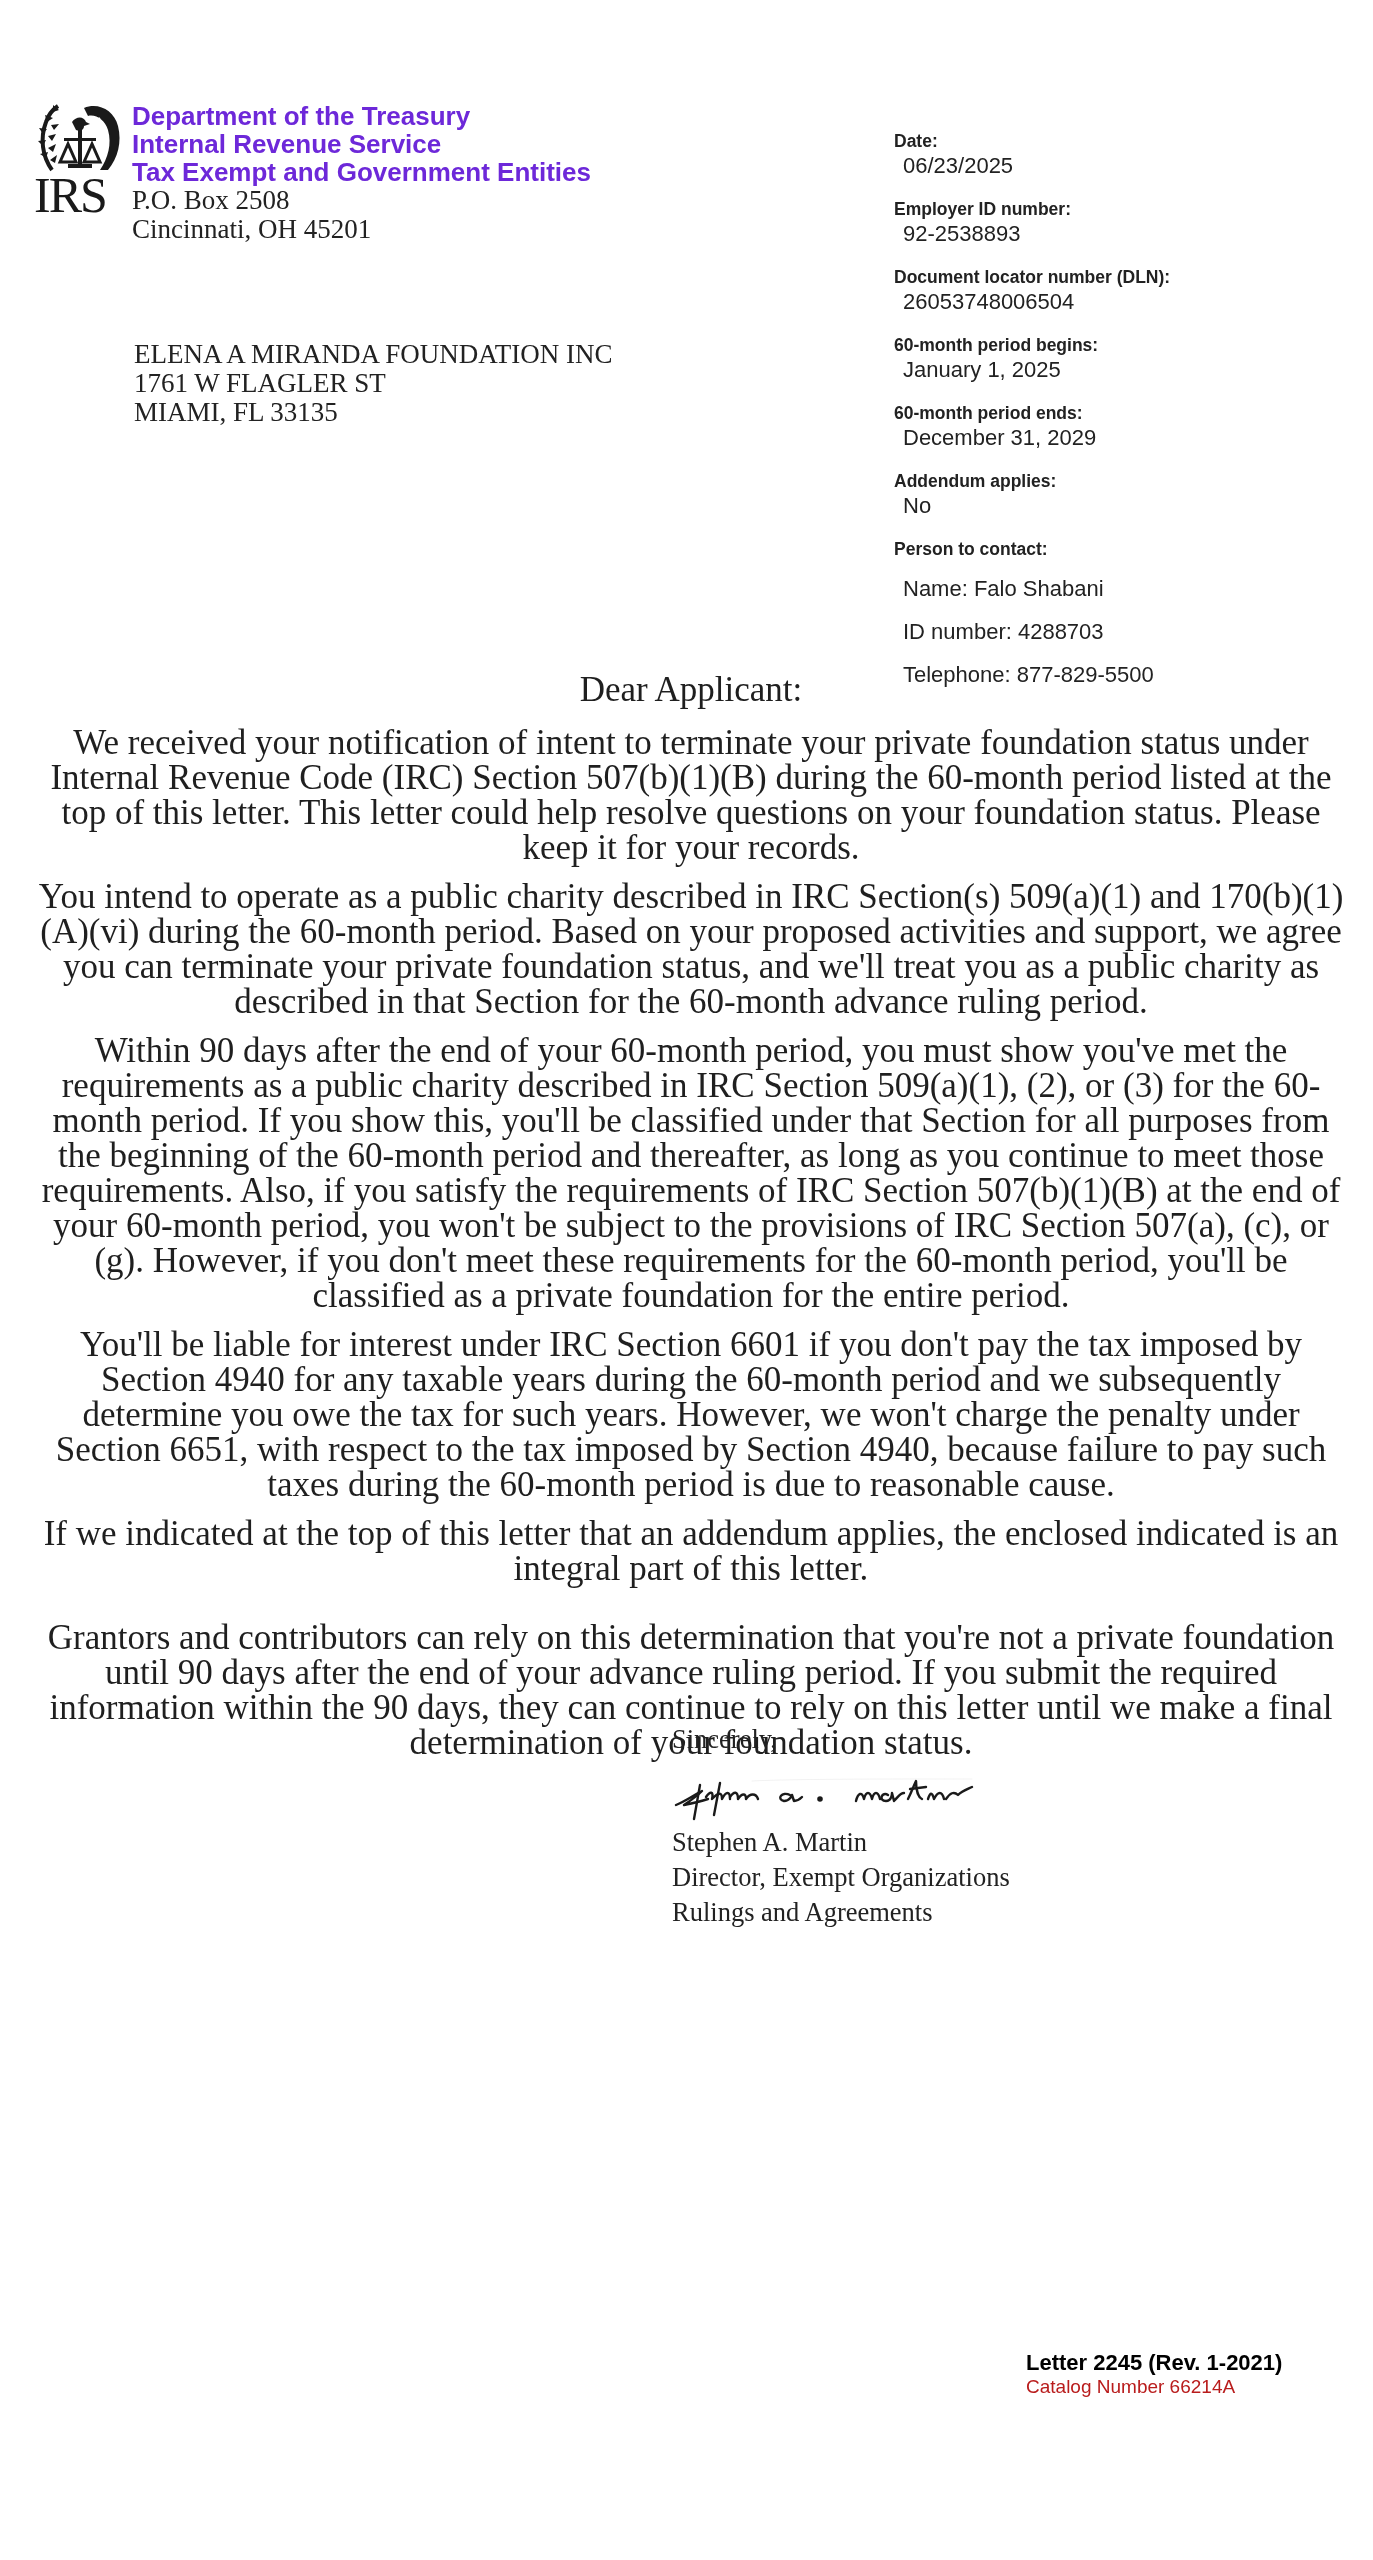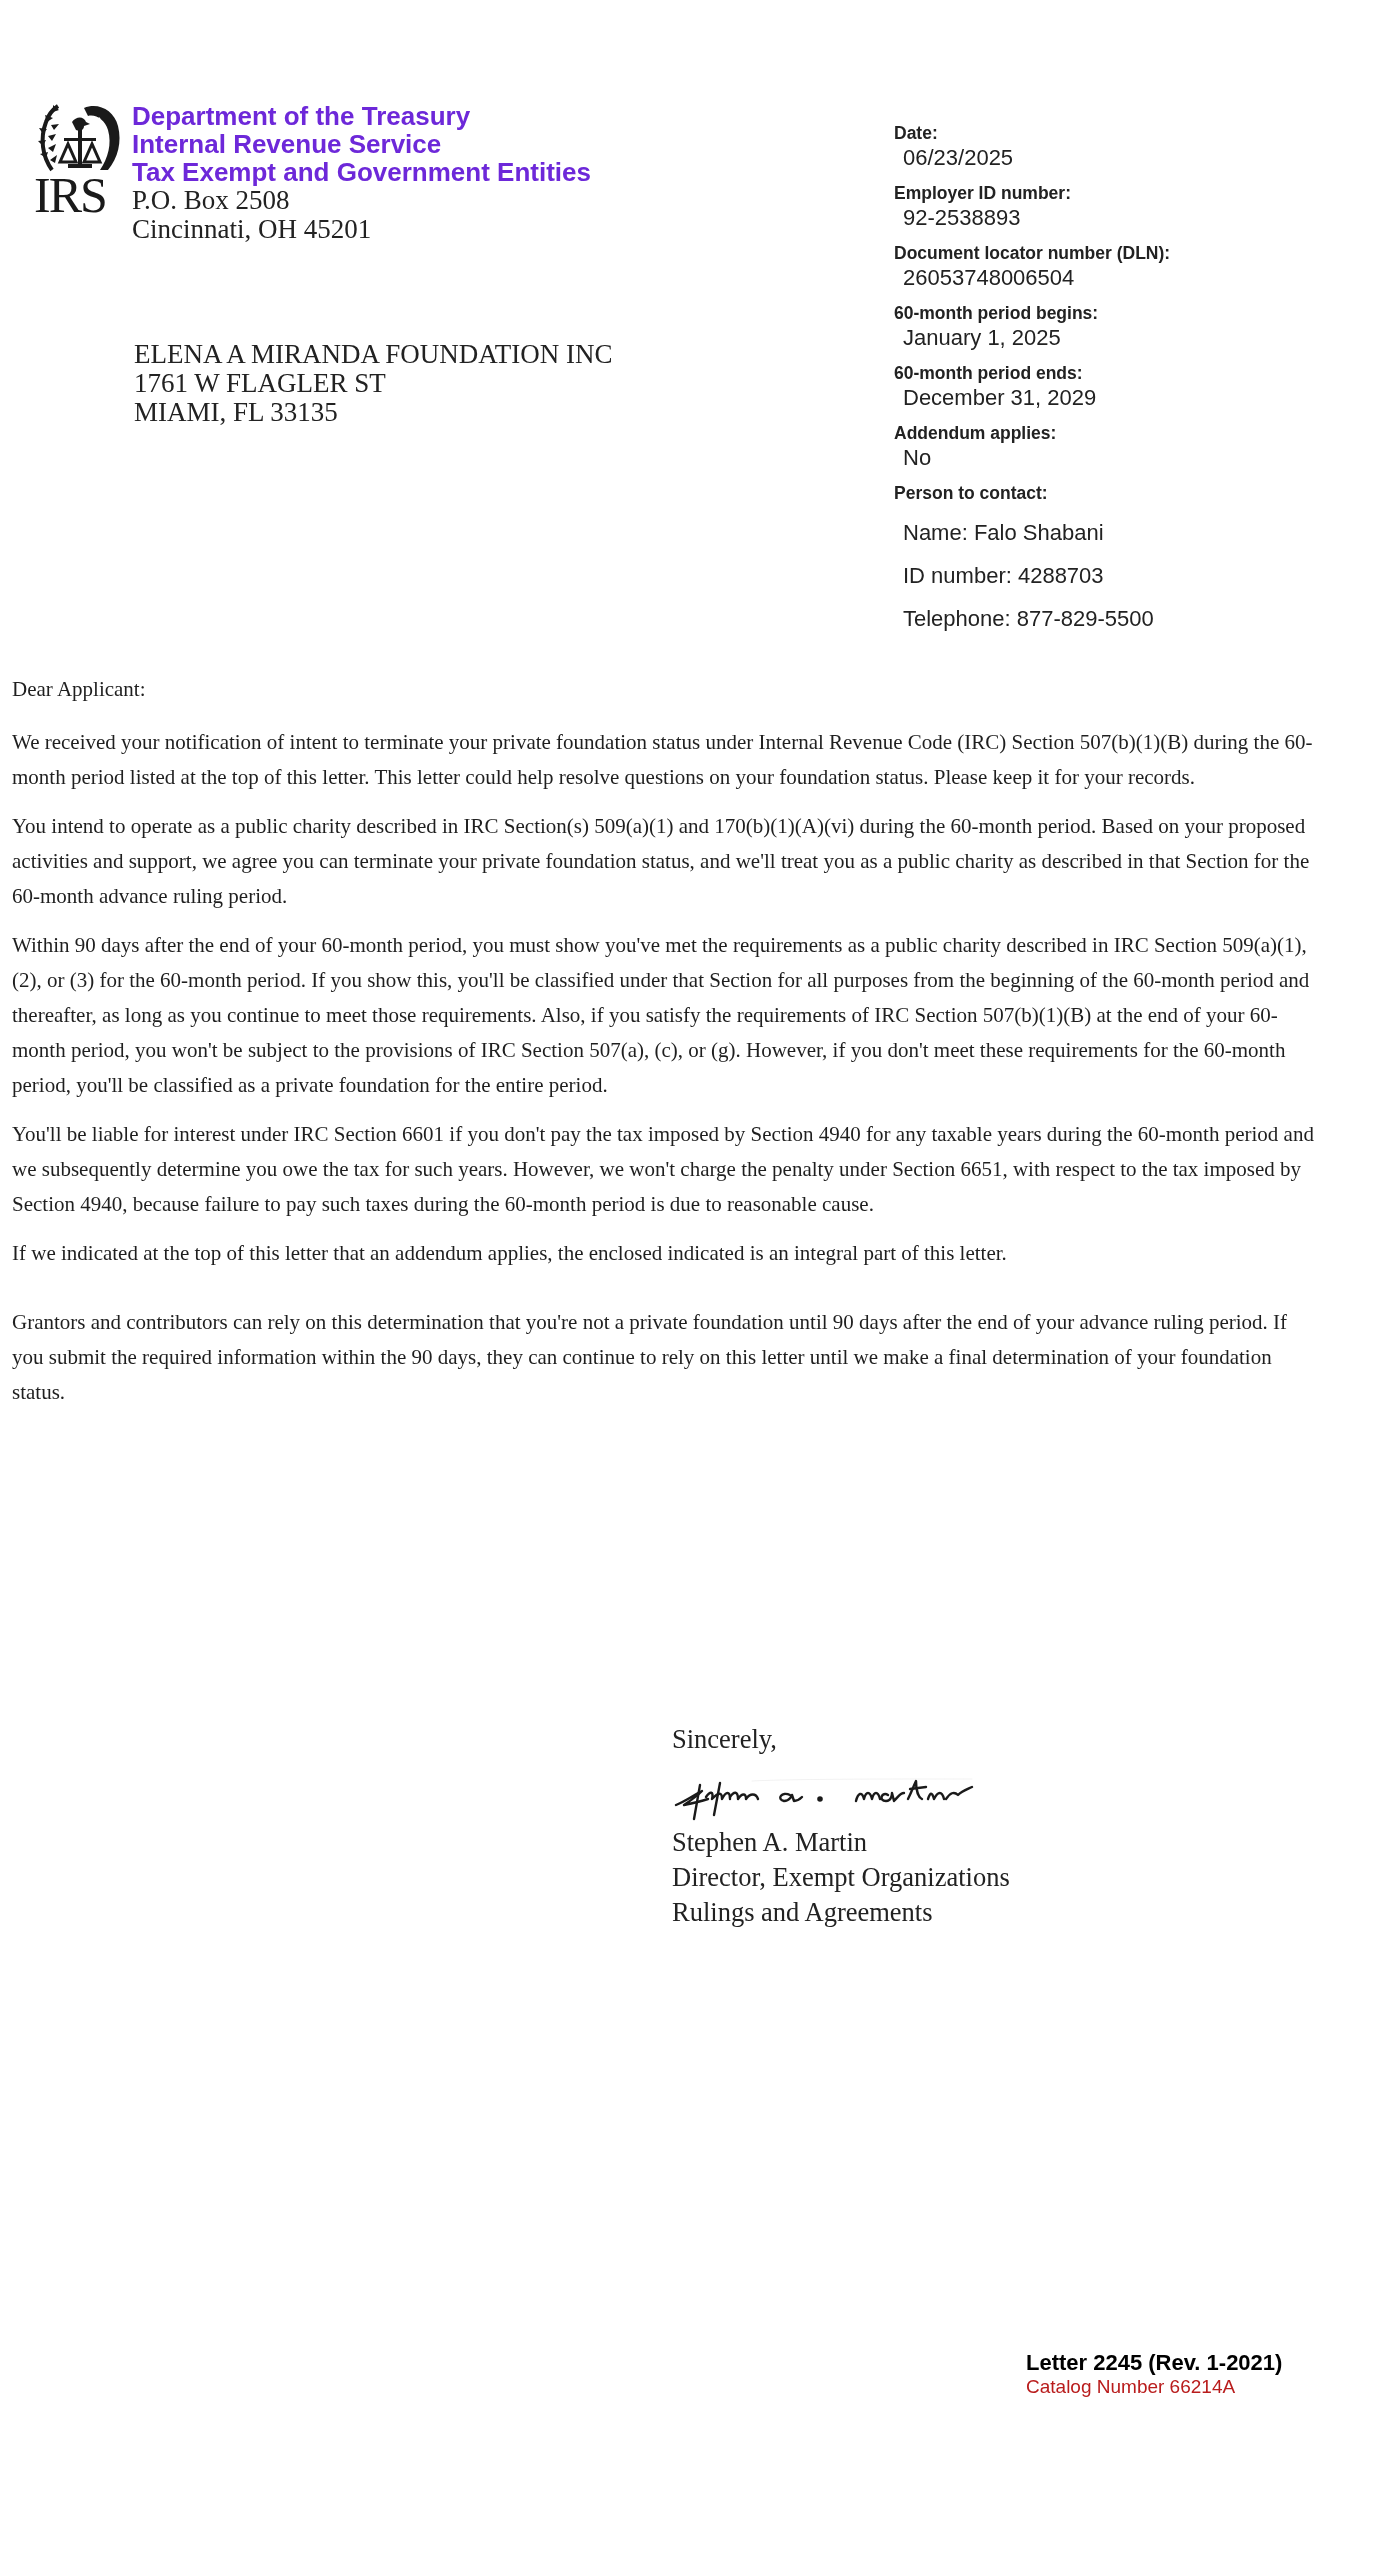--- a/index.html
+++ b/index.html
@@ -10,29 +10,29 @@
   #logo { left: 34px; top: 100px; width: 92px; height: 124px; }
   #logo-emblem { position: absolute; left: 4px; top: 0; width: 84px; height: 78px; }
   #logo-text { position: absolute; left: 0; top: 66px; font-family: "Liberation Serif", serif; font-size: 50px; line-height: 58px; letter-spacing: -2px; color: #1a1a1a; }
 
   #agency { left: 132px; top: 102px; }
   #agency .bold-line { font-family: "Liberation Sans", sans-serif; font-weight: bold; font-size: 26px; line-height: 28px; color: #6d28d9; }
   #agency .serif-line { font-family: "Liberation Serif", serif; font-size: 27px; line-height: 29px; color: #222; }
 
   
   #info { left: 894px; top: 112px; width: 400px; font-family: "Liberation Sans", sans-serif; }
-  .info-label { font-weight: bold; font-size: 17.5px; line-height: 22px; color: #222; margin-top: 10px; }
+  .info-label { font-weight: bold; font-size: 17.5px; line-height: 22px; color: #222; margin-top: 18px; }
   .info-value { font-size: 22px; line-height: 28px; color: #222; padding-left: 9px; margin-bottom: 4px; }
   .info-value.multi { margin-bottom: 0; margin-top: 15px; }
 
   
   #recipient { left: 134px; top: 340px; font-family: "Liberation Serif", serif; font-size: 27px; line-height: 29px; color: #222; }
 
   
-  #body { left: 12px; top: 672px; width: 1310px; font-family: "Liberation Serif", serif; font-size: 21px; line-height: 35px; color: #1f1f1f; }
+  #body { left: 36px; top: 672px; width: 1310px; font-family: "Liberation Serif", serif; font-size: 35px; line-height: 35px; color: #1f1f1f; text-align: center; }
   #body p { margin: 0 0 14px 0; }
   #body p.salutation { margin-bottom: 18px; }
   #body p.spaced { margin-top: 34px; }
 
   
   #signature { left: 672px; top: 1722px; font-family: "Liberation Serif", serif; font-size: 26.5px; line-height: 35px; color: #222; }
   #sig-graphic { width: 340px; height: 62px; margin: 4px 0 2px 0; display: block; }
 
   
   #footer { left: 1026px; top: 2350px; font-family: "Liberation Sans", sans-serif; }

